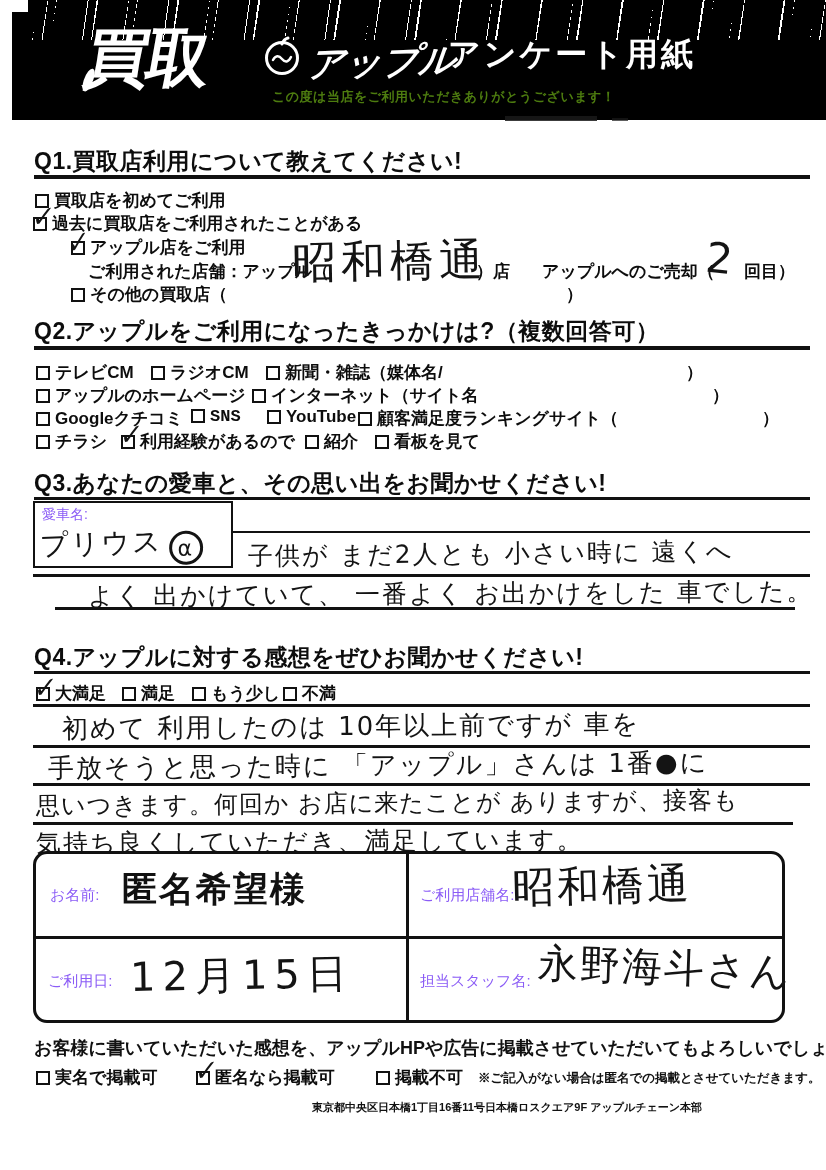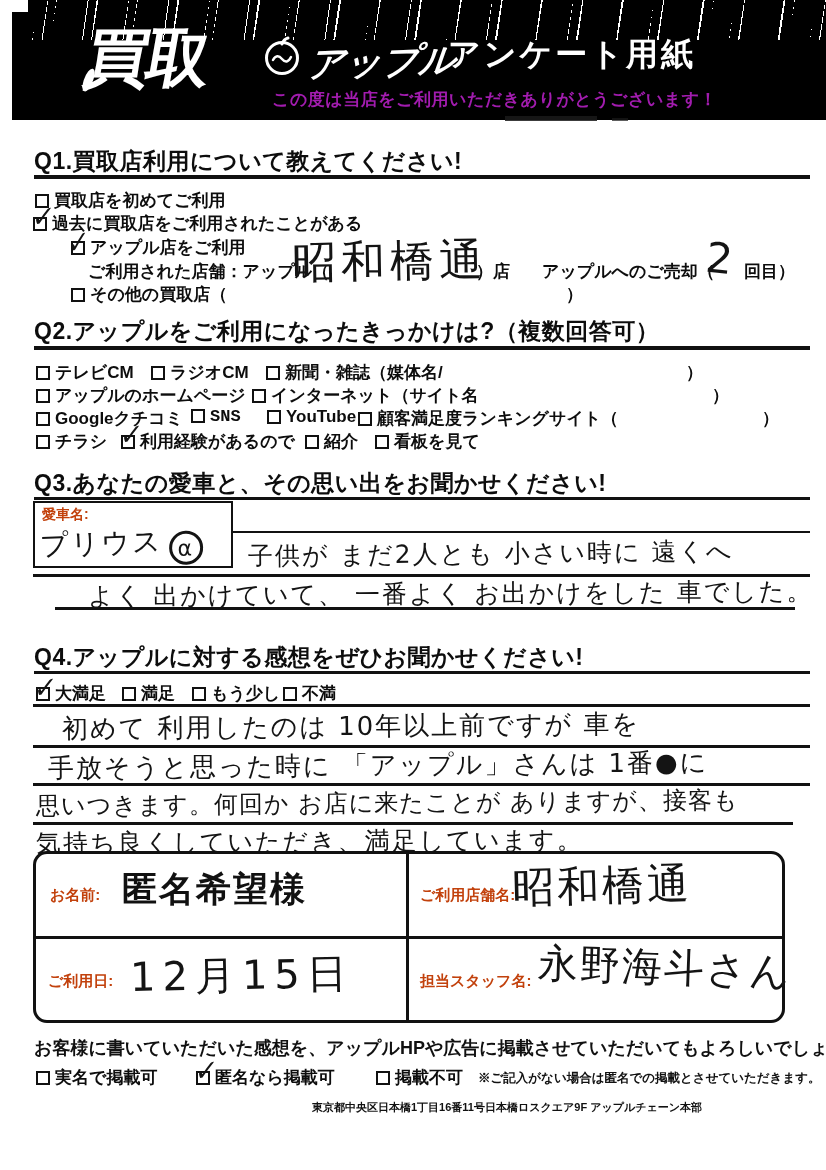--- a/index.html
+++ b/index.html
@@ -25,21 +25,21 @@
   }
   .brand {
     position:absolute; left:308px; top:44px; color:#fff; font-size:36px; font-weight:700;
     font-style:italic; transform:skewX(-8deg) rotate(-2deg); line-height:1;
   }
   .sheet-title {
     position:absolute; left:448px; top:38px; color:#fff; font-size:32px; font-weight:900;
     letter-spacing:3px; line-height:1;
   }
   .band-sub {
-    position:absolute; left:272px; top:88px; color:#a21caf; font-size:17px; font-weight:700;
+    position:absolute; left:272px; top:88px; color:#4d7c0f; font-size:13px; font-weight:700;
     letter-spacing:0.5px;
   }
   .squiggle {
     position:absolute; left:84px; top:68px; width:9px; height:24px; background:#fff;
     border-radius:60% 40% 55% 45%; transform:rotate(18deg);
   }
   .smudge { position:absolute; background:#1a1a1a; }
   
   .qtitle { font-size:23px; font-weight:800; letter-spacing:0.5px; color:#0d0d0d; }
   .rule  { position:absolute; background:#111; }
@@ -55,21 +55,21 @@
   .hw {
     font-family:"DejaVu Sans", sans-serif; font-weight:400; color:#141414;
     letter-spacing:2px; white-space:nowrap;
   }
   .circled {
     display:inline-block; width:34px; height:34px; border:3px solid #141414;
     border-radius:50%; text-align:center; line-height:30px; font-size:22px;
     vertical-align:-6px; margin-left:6px;
   }
   .carbox { position:absolute; border:2.5px solid #111; background:#fff; }
-  .lbl { font-weight:700; color:#c2410c; }
+  .lbl { font-weight:400; color:#8b5cf6; }
   .info-table { position:absolute; border:3px solid #111; border-radius:14px; background:#fff; }
   .itable-div { position:absolute; background:#111; }
 </style>
 </head>
 <body>
 
 <div id="page">
 
   <div class="band"></div>
   <div class="noise"></div>

